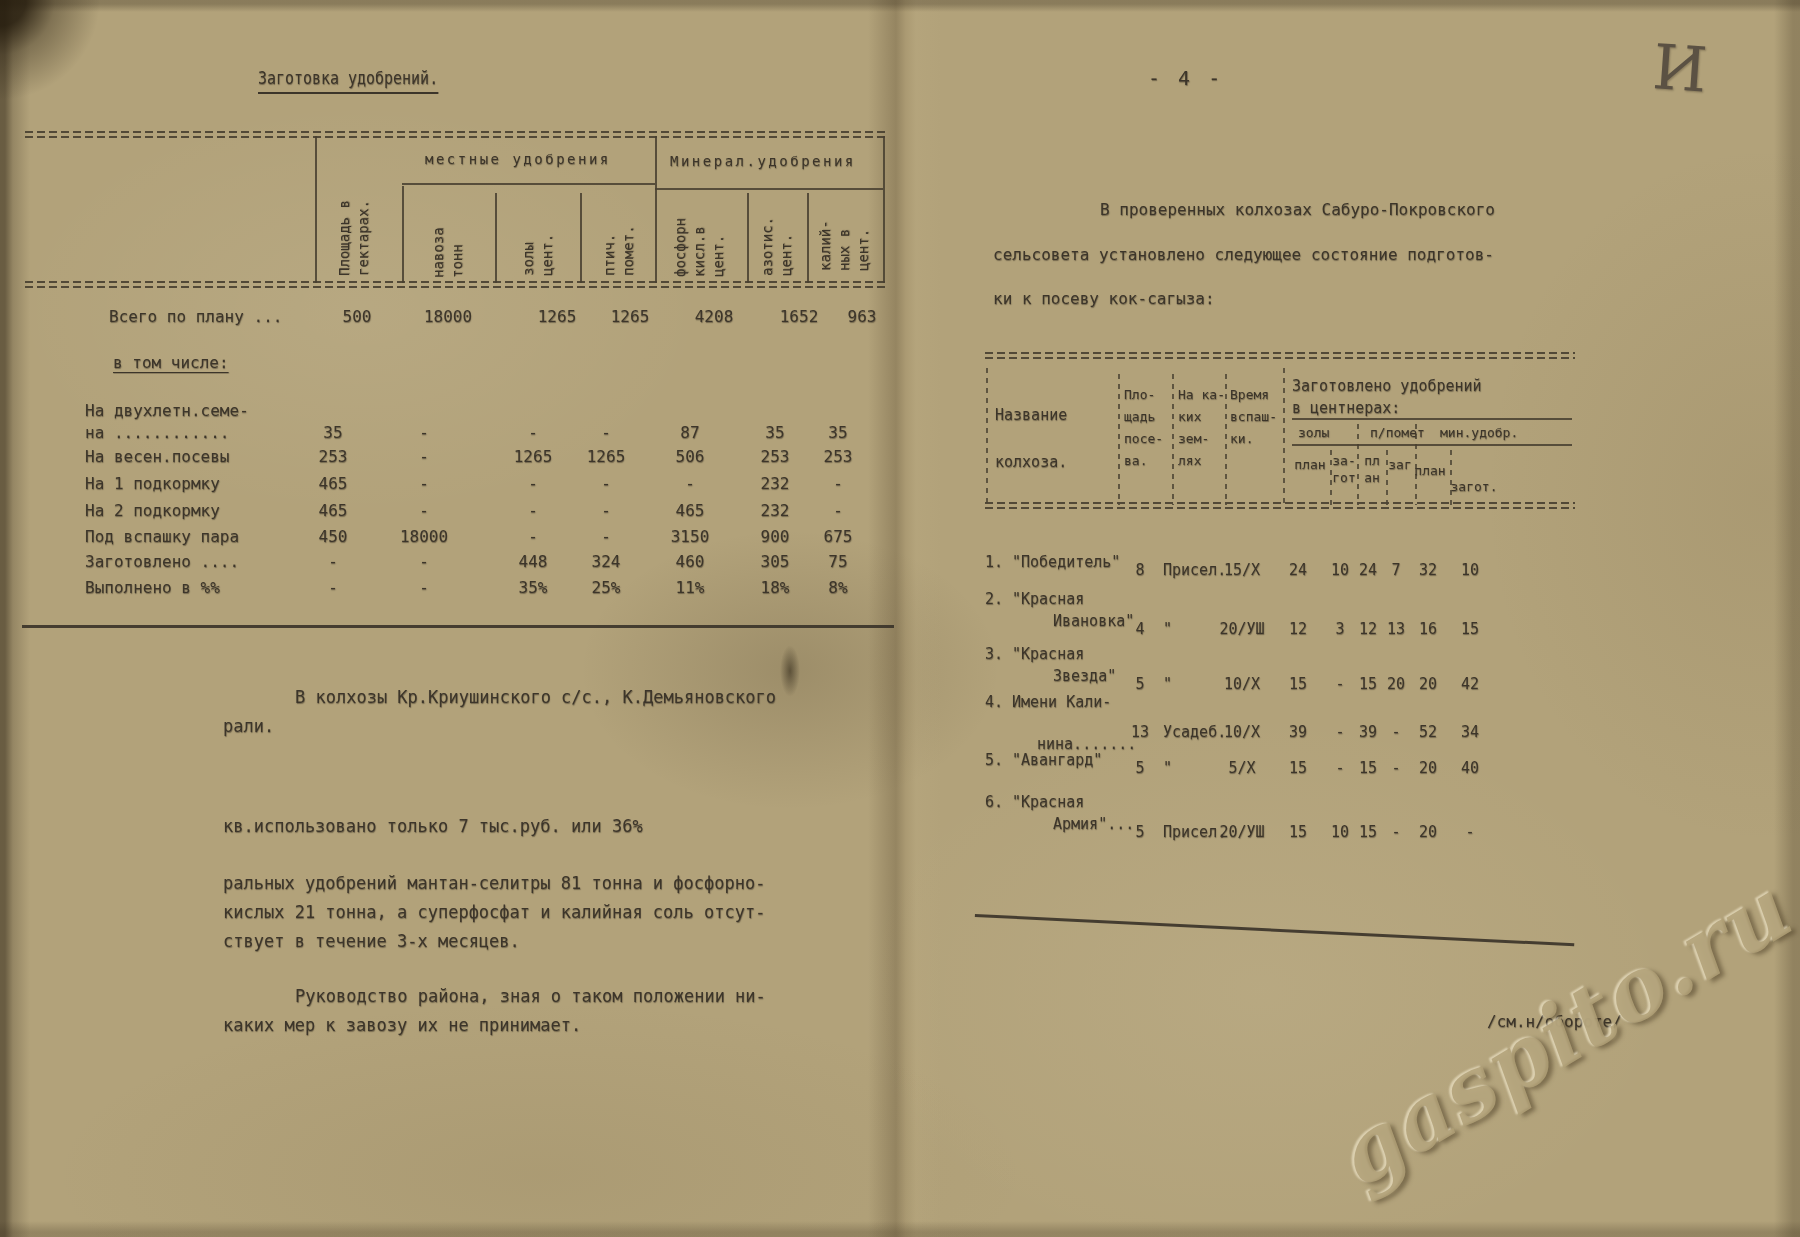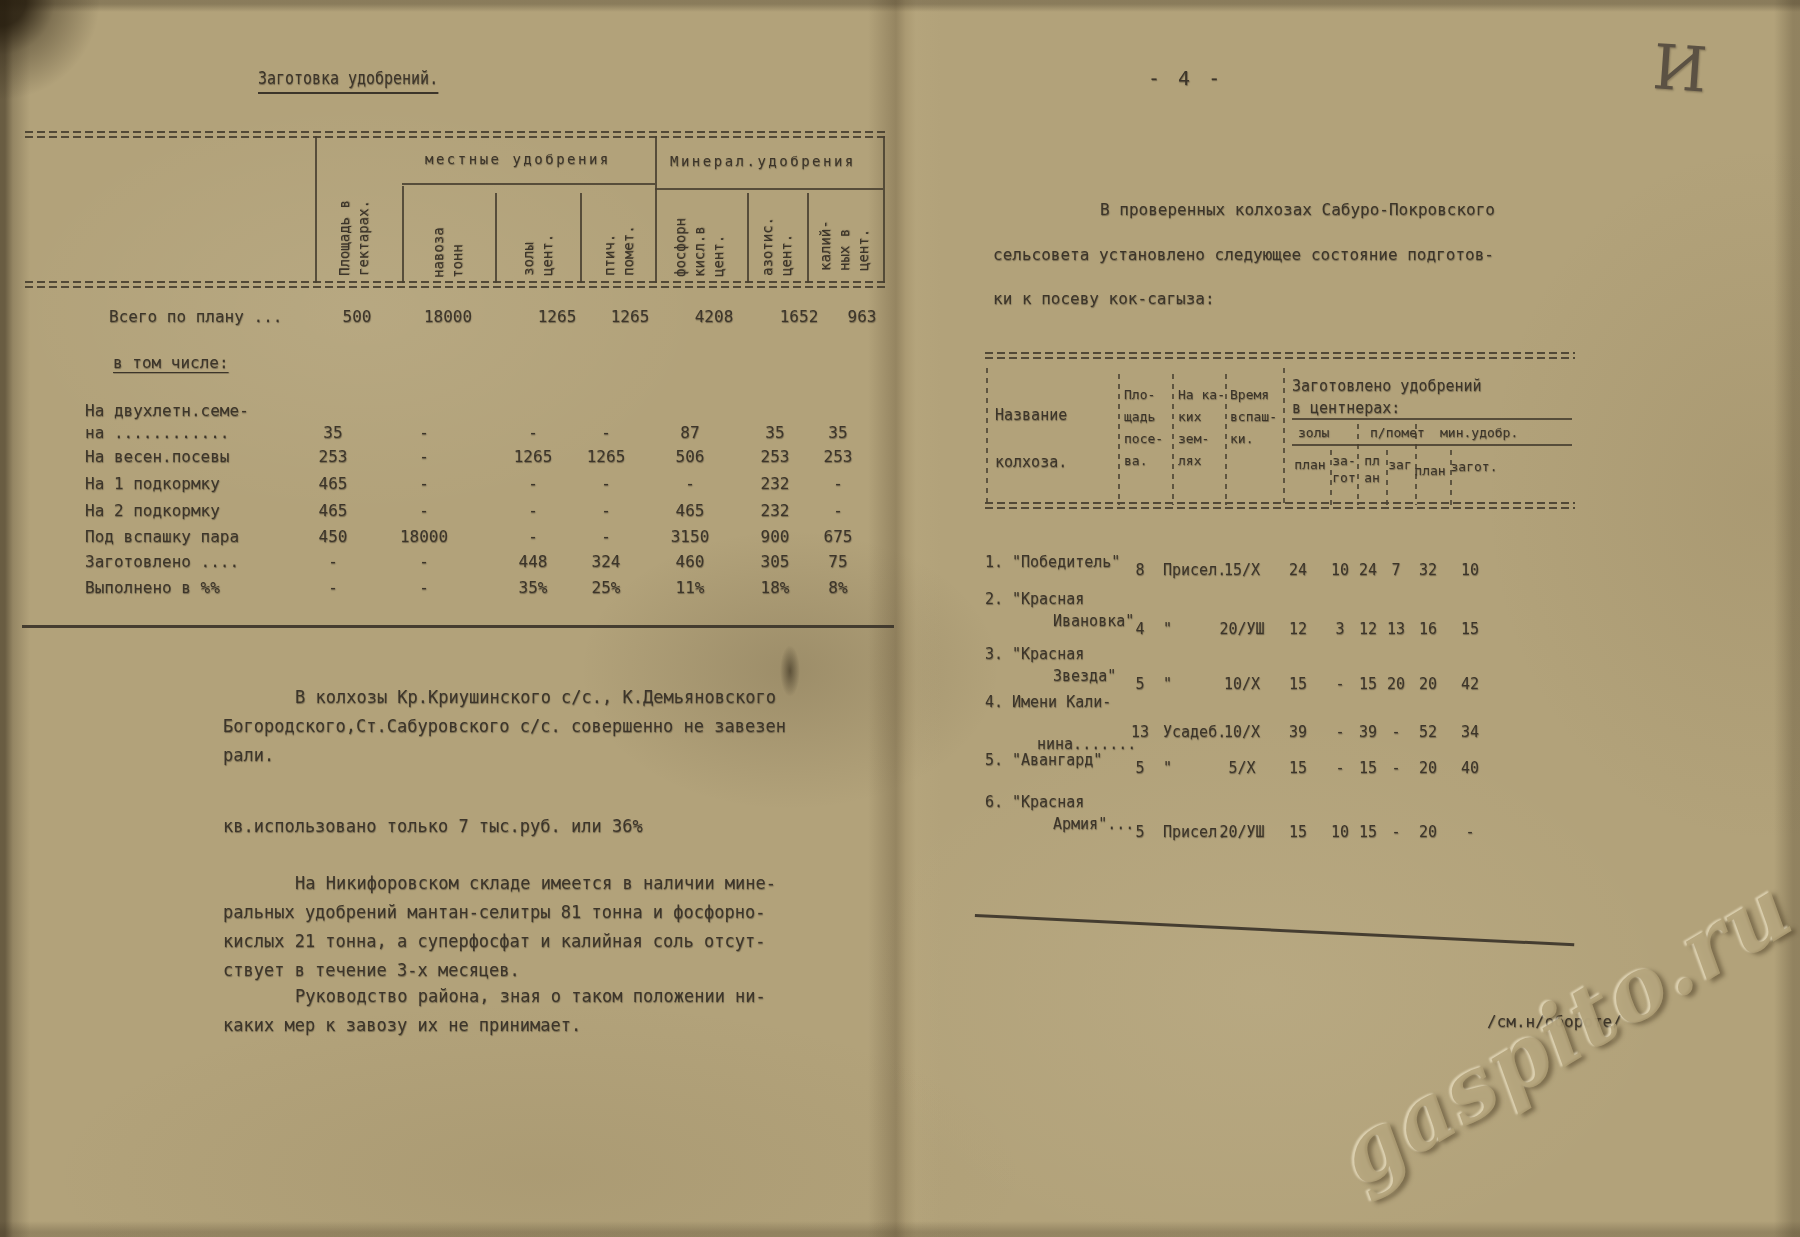--- a/index.html
+++ b/index.html
@@ -194,28 +194,26 @@
     <span class="n n4">25%</span>
     <span class="n n5">11%</span>
     <span class="n n6">18%</span>
     <span class="n n7">8%</span>
   </div>
 
   <div style="position:absolute;left:22px;top:625px;width:872px;height:3px;background:#393228;opacity:.9;"></div>
 
   <div class="para" style="top:683px;">
     <div class="ind">В колхозы Кр.Криушинского с/с., К.Демьяновского</div>
-    <div>Богородского,Ст.Сабуровского с/с. совершенно не завезен</div>
     <div>рали.</div>
   </div>
   <div class="para" style="top:812px;">
     <div>кв.использовано только 7 тыс.руб. или 36%</div>
   </div>
   <div class="para" style="top:869px;">
-    <div class="ind">На Никифоровском складе имеется в наличии мине-</div>
     <div>ральных  удобрений мантан-селитры 81 тонна и фосфорно-</div>
     <div>кислых 21 тонна, а суперфосфат и калийная соль отсут-</div>
     <div>ствует в течение 3-х месяцев.</div>
   </div>
   <div class="para" style="top:982px;">
     <div class="ind">Руководство района, зная о таком положении ни-</div>
     <div>каких мер к завозу их не принимает.</div>
   </div>
 
   <div id="smudge"></div>
@@ -260,21 +258,21 @@
   <div class="rhead" style="left:1298px;top:422px;">золы</div>
   <div class="rhead" style="left:1370px;top:422px;">п/помет</div>
   <div class="rhead" style="left:1440px;top:422px;">мин.удобр.</div>
   <div class="rsub pre" style="left:1310px;top:456px;">план</div>
   <div class="rsub pre" style="left:1344px;top:452px;">за-
 гот</div>
   <div class="rsub pre" style="left:1372px;top:452px;">пл
 ан</div>
   <div class="rsub pre" style="left:1400px;top:456px;">заг</div>
   <div class="rsub pre" style="left:1430px;top:462px;">план</div>
-  <div class="rsub pre" style="left:1474px;top:458px;">загот.</div>
+  <div class="rsub pre" style="left:1474px;top:478px;">загот.</div>
 
   <div class="rrow" style="top:553px;">
     <span class="num">1.</span>
     <span class="nm">"Победитель"</span>
     <span class="cell ctr careab">8</span>
     <span class="cell cland">Присел.</span>
     <span class="cell ctr cplow">15/X</span>
     <span class="cell ctr rv1">24</span>
     <span class="cell ctr rv2">10</span>
     <span class="cell ctr rv3">24</span>

